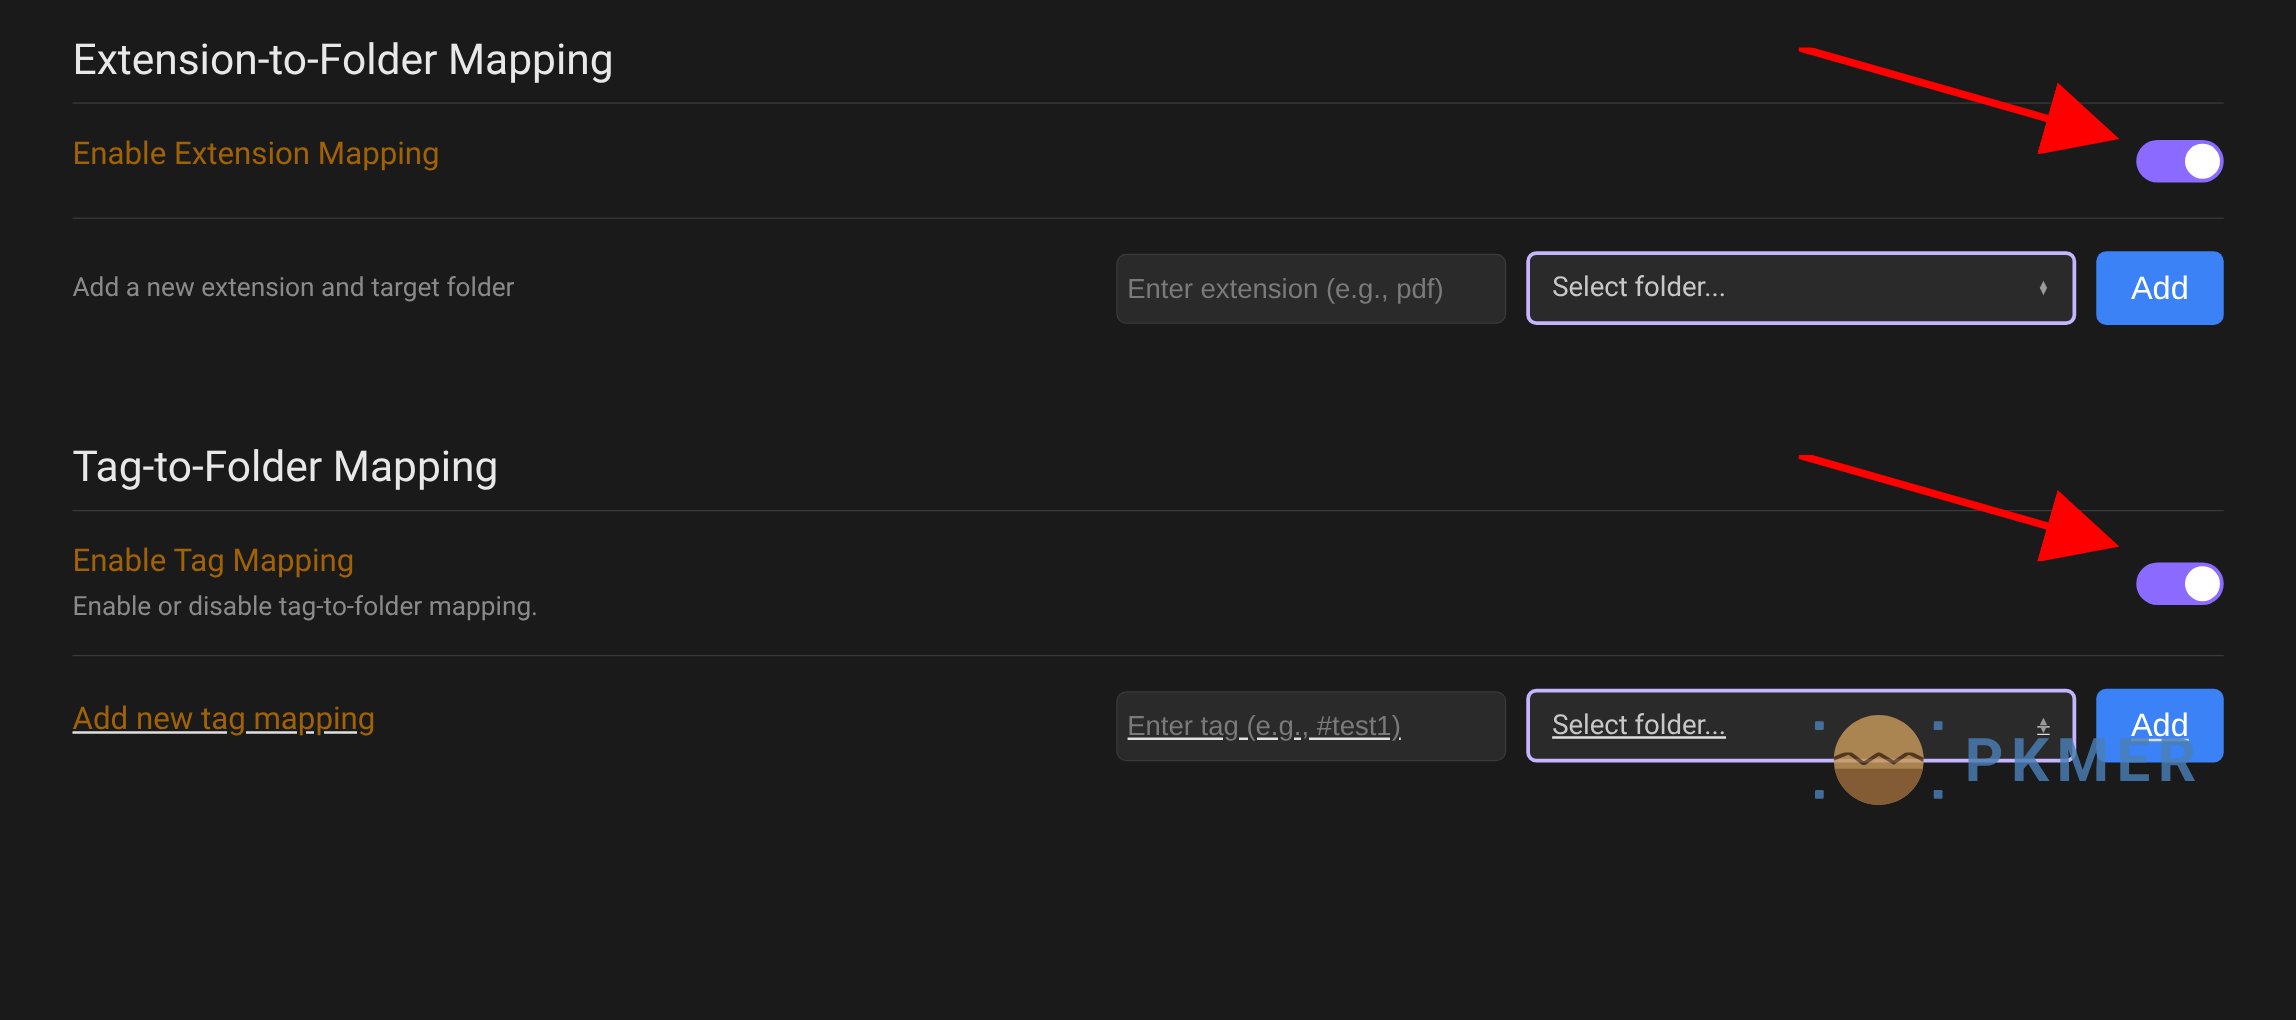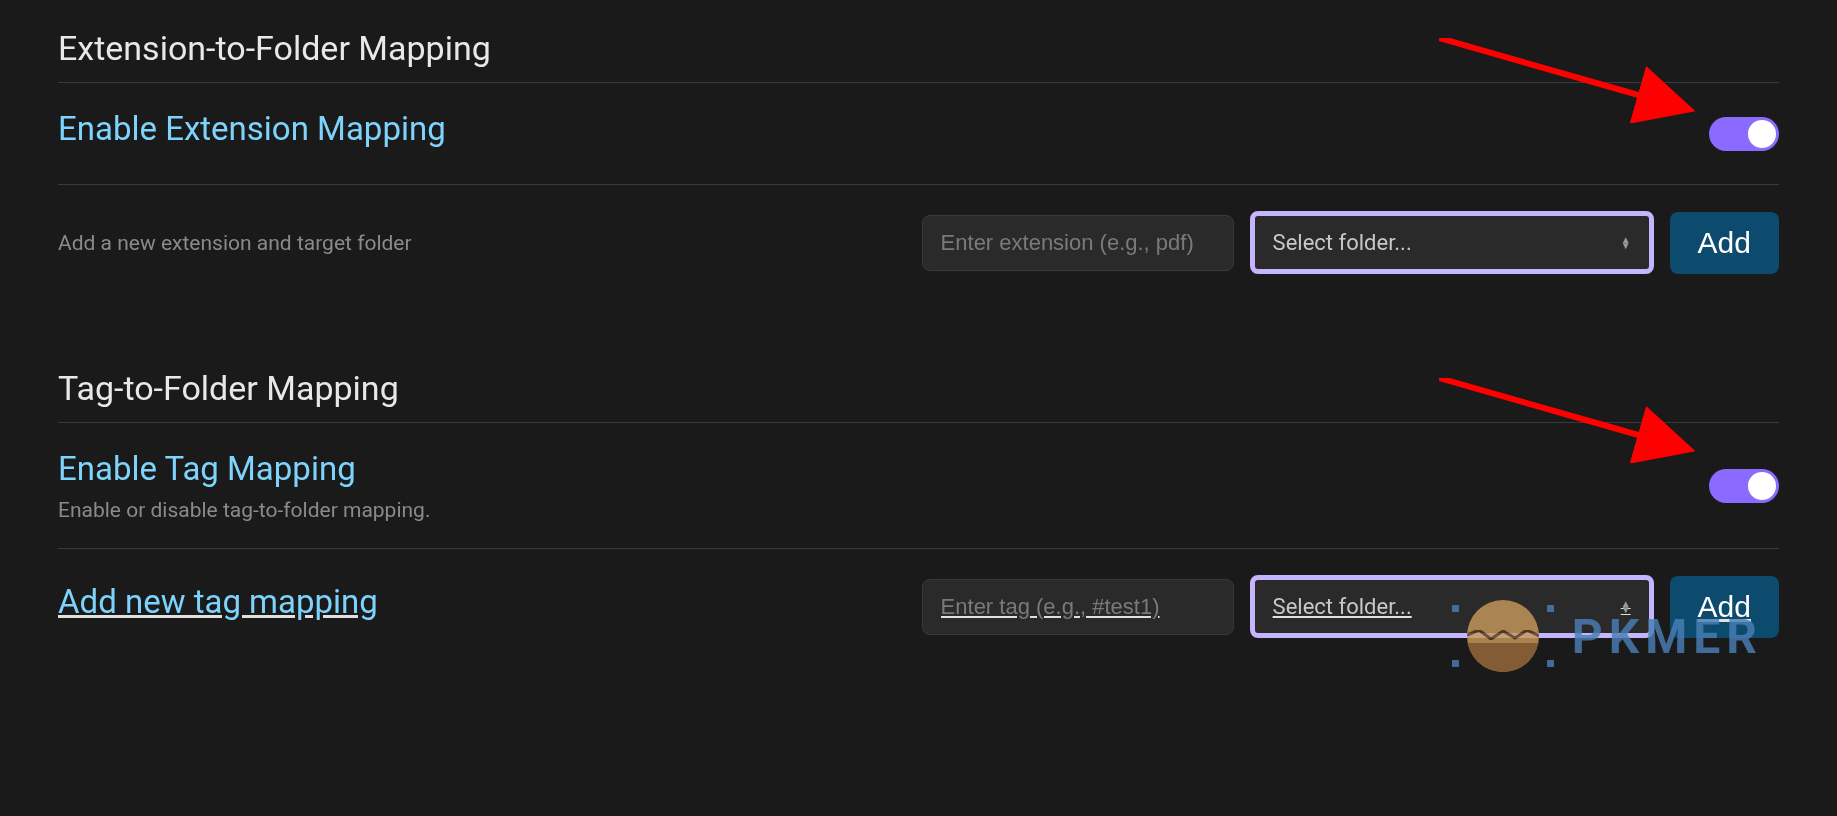--- a/index.html
+++ b/index.html
@@ -3,31 +3,31 @@
   <meta charset="utf-8">
   <style>
     * { margin: 0; padding: 0; box-sizing: border-box; }
     body { background: #1a1a1a; color: #e0e0e0; font-family: -apple-system, BlinkMacSystemFont, "Segoe UI", Roboto, sans-serif; padding: 0 58px; width: 1837px; }
     .section { margin-bottom: 40px; }
     .section-heading { font-size: 34px; font-weight: 400; color: #e8e8e8; padding: 28px 0 14px 0; }
     .divider { border: none; border-top: 1px solid #3a3a3a; margin: 0; }
     .setting-item { display: flex; align-items: center; justify-content: space-between; padding: 26px 0; border-bottom: 1px solid #3a3a3a; position: relative; }
     .setting-item.no-border { border-bottom: none; }
     .setting-item-info { flex: 1; }
-    .setting-item-name { font-size: 33px; font-weight: 400; color: #7dd3fc; margin-bottom: 10px; }
+    .setting-item-name { font-size: 25px; font-weight: 400; color: #a16207; margin-bottom: 10px; }
     .setting-item-description { font-size: 21px; color: #8a8a8a; }
     .setting-item-control { display: flex; align-items: center; gap: 16px; }
     .toggle { width: 70px; height: 34px; background: #8b6bff; border-radius: 17px; position: relative; cursor: pointer; }
     .toggle-knob { width: 28px; height: 28px; background: #fff; border-radius: 50%; position: absolute; top: 3px; right: 3px; }
-    input[type="text"] { background: #2a2a2a; border: 1px solid #3a3a3a; border-radius: 8px; padding: 14px 18px; font-size: 22px; color: #e0e0e0; width: 312px; }
+    input[type="text"] { background: #2a2a2a; border: 1px solid #3a3a3a; border-radius: 8px; padding: 14px 8px; font-size: 22px; color: #e0e0e0; width: 312px; }
     input[type="text"]::placeholder { color: #7a7a7a; }
-    .select { background: #2a2a2a; border: 5px solid #c4b5fd; border-radius: 8px; padding: 14px 18px; font-size: 22px; color: #e0e0e0; width: 404px; display: flex; align-items: center; justify-content: space-between; cursor: pointer; }
+    .select { background: #2a2a2a; border: 3px solid #c4b5fd; border-radius: 8px; padding: 14px 18px; font-size: 22px; color: #e0e0e0; width: 440px; display: flex; align-items: center; justify-content: space-between; cursor: pointer; }
     .select-text { color: #c8c8c8; }
     .select-chevrons { display: flex; flex-direction: column; line-height: 6px; font-size: 10px; color: #9a9a9a; }
-    .btn-add { background: #0c4a6e; border: none; border-radius: 8px; padding: 14px 28px; font-size: 30px; color: #fff; cursor: pointer; font-weight: 500; }
+    .btn-add { background: #3b82f6; border: none; border-radius: 8px; padding: 14px 28px; font-size: 26px; color: #fff; cursor: pointer; font-weight: 500; }
     .arrow { position: absolute; z-index: 10; }
     .watermark-wrap { position: absolute; right: 16px; bottom: -8px; display: flex; align-items: center; gap: 8px; opacity: 0.82; pointer-events: none; }
     .watermark-dots-left, .watermark-dots-right { display: flex; flex-direction: column; gap: 48px; }
     .watermark-dot { width: 7px; height: 7px; background: #4a7fb5; border-radius: 1px; }
     .egg { width: 72px; height: 72px; border-radius: 50%; background: #c89a5a; position: relative; overflow: hidden; }
     .egg::after { content: ""; position: absolute; left: 0; right: 0; bottom: 0; height: 40%; background: #9a6a3a; }
     .egg-crack { position: absolute; top: 42%; left: 0; right: 0; height: 10px; }
     .watermark-text { font-size: 48px; font-weight: 700; color: #4a7fb5; letter-spacing: 6px; margin-left: 10px; }
   </style>
 </head>

